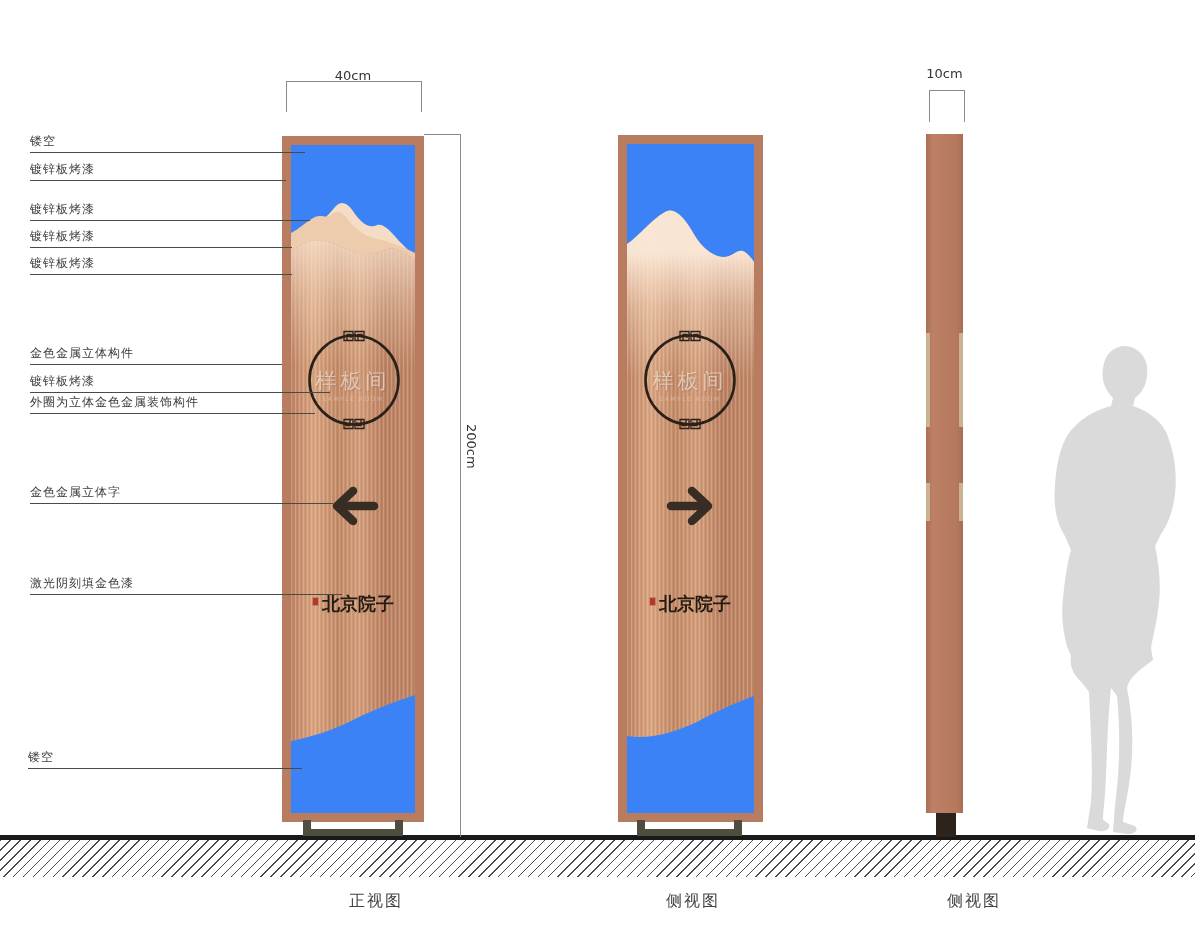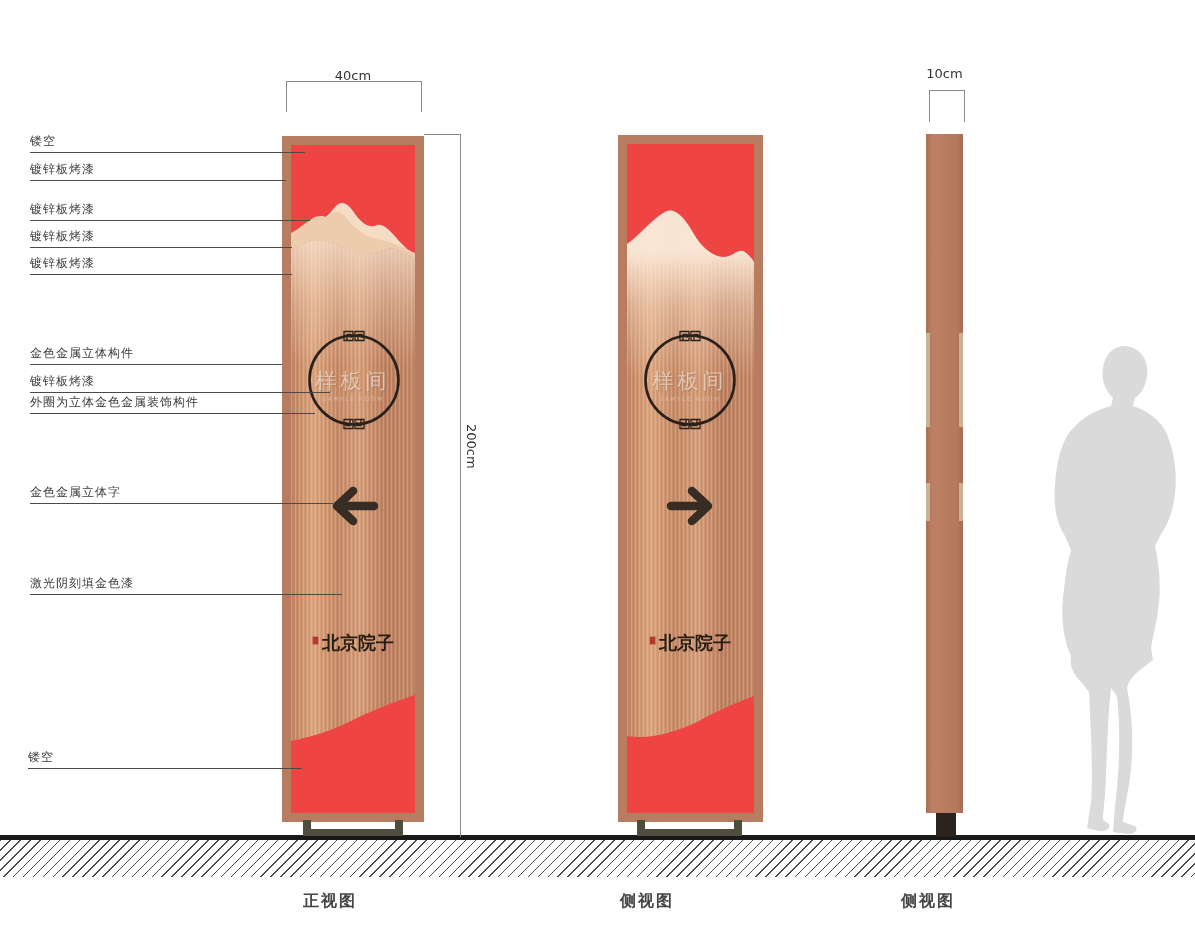--- a/index.html
+++ b/index.html
@@ -10,44 +10,44 @@
   .ann{position:absolute;left:30px;font-size:12px;color:#3c3c3c;letter-spacing:1px;white-space:nowrap;z-index:6;}
   .lead{position:absolute;left:30px;height:1px;background:#4a4a4a;z-index:6;}
 
   
   .dim-text{position:absolute;font-size:13px;color:#333;text-align:center;z-index:4;}
   .bracket-down{position:absolute;border-top:1px solid #8a8a8a;border-left:1px solid #8a8a8a;border-right:1px solid #8a8a8a;z-index:4;}
   .dim-line{position:absolute;background:#8a8a8a;z-index:3;}
   .dim-vtext{position:absolute;font-size:13px;color:#333;writing-mode:vertical-rl;text-orientation:mixed;z-index:4;}
 
   
-  .pillar{position:absolute;border:9px solid #b87c60;background:#ef4444;box-sizing:border-box;z-index:2;}
+  .pillar{position:absolute;border:9px solid #b87c60;background:#3b82f6;box-sizing:border-box;z-index:2;}
   .pillar svg.texture{position:absolute;left:0;top:0;}
   .circle-deco{position:absolute;z-index:3;}
   .room-label{position:absolute;z-index:4;text-align:center;font-size:21px;letter-spacing:4px;color:rgba(243,232,222,0.62);text-shadow:1px 1px 1px rgba(125,85,62,0.35);}
   .room-label-en{position:absolute;z-index:4;text-align:center;font-size:6px;letter-spacing:1.5px;color:rgba(243,232,222,0.40);}
   .arrow{position:absolute;z-index:4;}
-  .brand{position:absolute;z-index:4;text-align:center;font-family:"DejaVu Serif","Liberation Serif",serif;font-weight:bold;font-size:18px;color:#241c12;white-space:nowrap;margin-top:39px;}
+  .brand{position:absolute;z-index:4;text-align:center;font-family:"DejaVu Serif","Liberation Serif",serif;font-weight:bold;font-size:18px;color:#241c12;white-space:nowrap;}
   .seal{display:inline-block;width:7px;height:9px;background:#b23b28;margin-right:3px;vertical-align:4px;box-shadow:inset 0 0 0 1px rgba(255,255,255,0.35);}
 
   
   #p3{position:absolute;left:926px;top:134px;width:37px;height:679px;z-index:2;
       background:linear-gradient(90deg,#a96f55,#bd8064 18%,#b5795d 82%,#a76e54);}
   .edge-strip{position:absolute;width:4px;background:#c9b394;z-index:3;}
   .p3-base{position:absolute;left:936px;top:813px;width:20px;height:24px;background:#2c231d;z-index:3;}
 
   
   .base-leg{position:absolute;width:8px;height:16px;background:#4f4d3d;z-index:3;}
   .base-bar{position:absolute;height:7px;background:#4f4d3d;z-index:3;}
   #ground-line{position:absolute;left:0;top:835px;width:1195px;height:5px;background:#191919;z-index:2;}
   #ground-hatch{position:absolute;left:0;top:840px;width:1195px;height:37px;z-index:1;
       background:repeating-linear-gradient(135deg,#4a4a4a 0px,#4a4a4a 1px,transparent 1px,transparent 7px);}
 
   
-  .caption{position:absolute;top:891px;width:100px;text-align:left;font-size:16px;color:#444;letter-spacing:2px;z-index:4;font-weight:bold;}
+  .caption{position:absolute;top:891px;width:100px;text-align:right;font-size:16px;color:#444;letter-spacing:2px;z-index:4;}
 
   
   #figure{position:absolute;left:1043px;top:336px;z-index:1;}
 </style>
 </head>
 <body>
 
 <div id="canvas">
 
   <div class="ann" style="top:133px">镂空</div>

